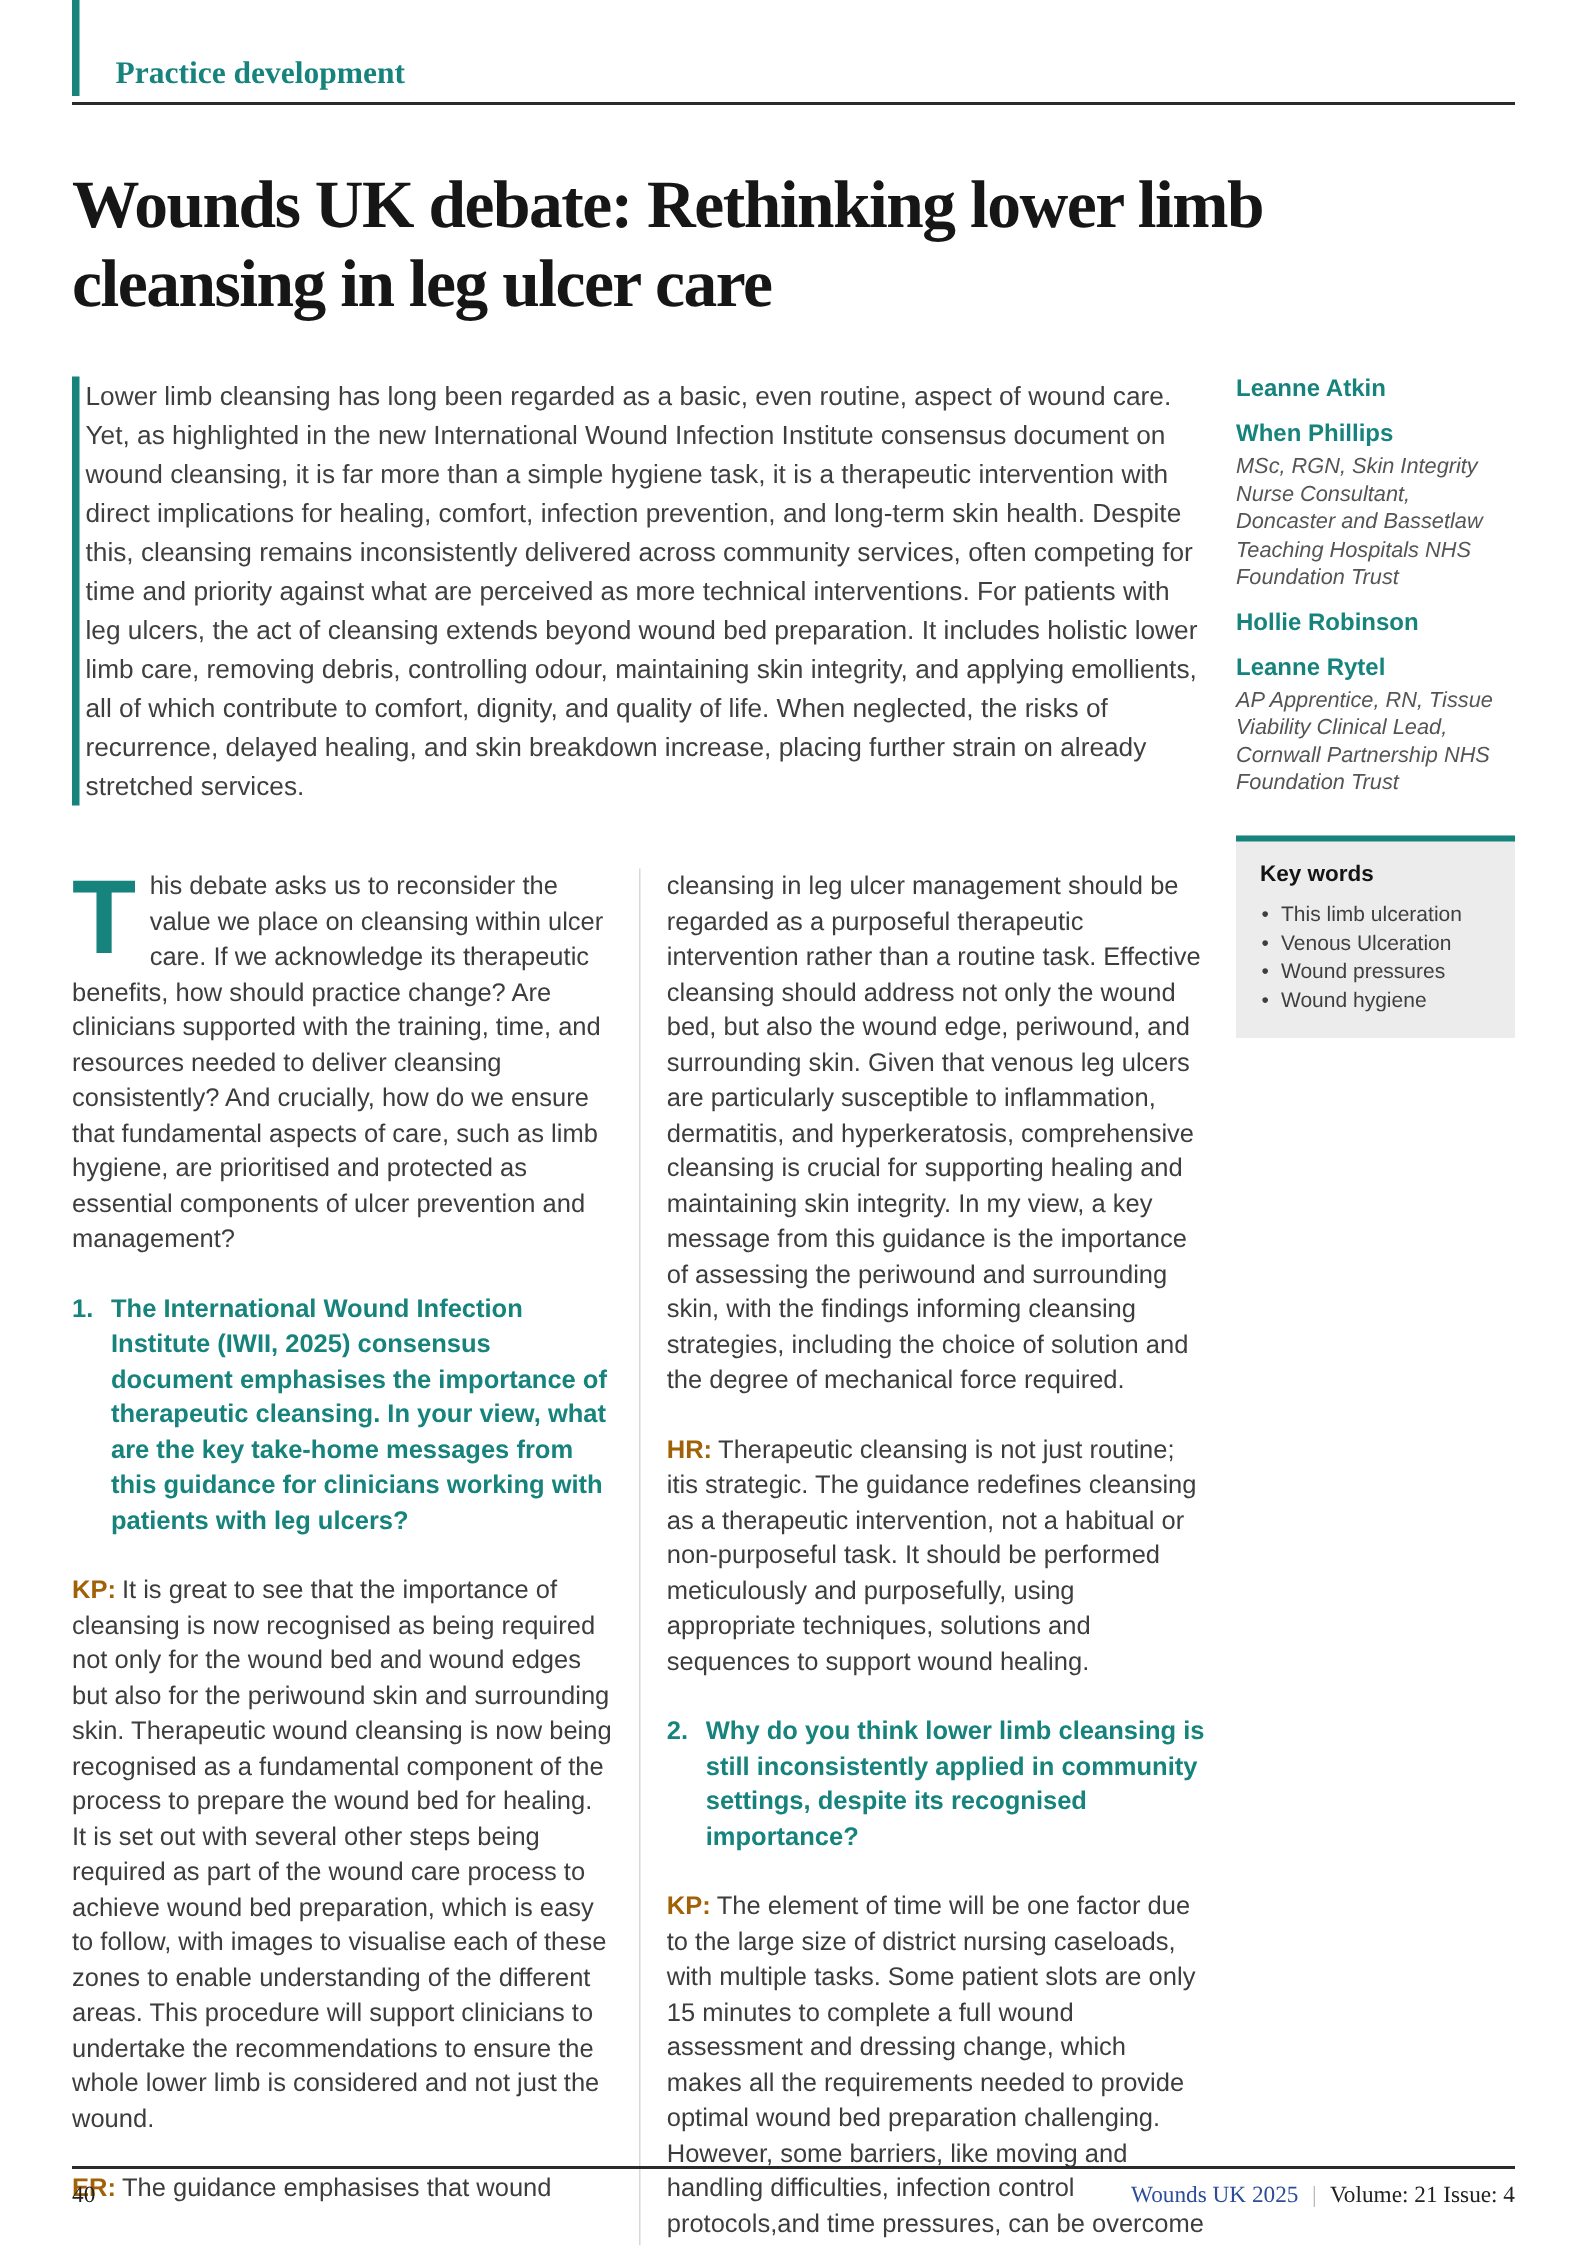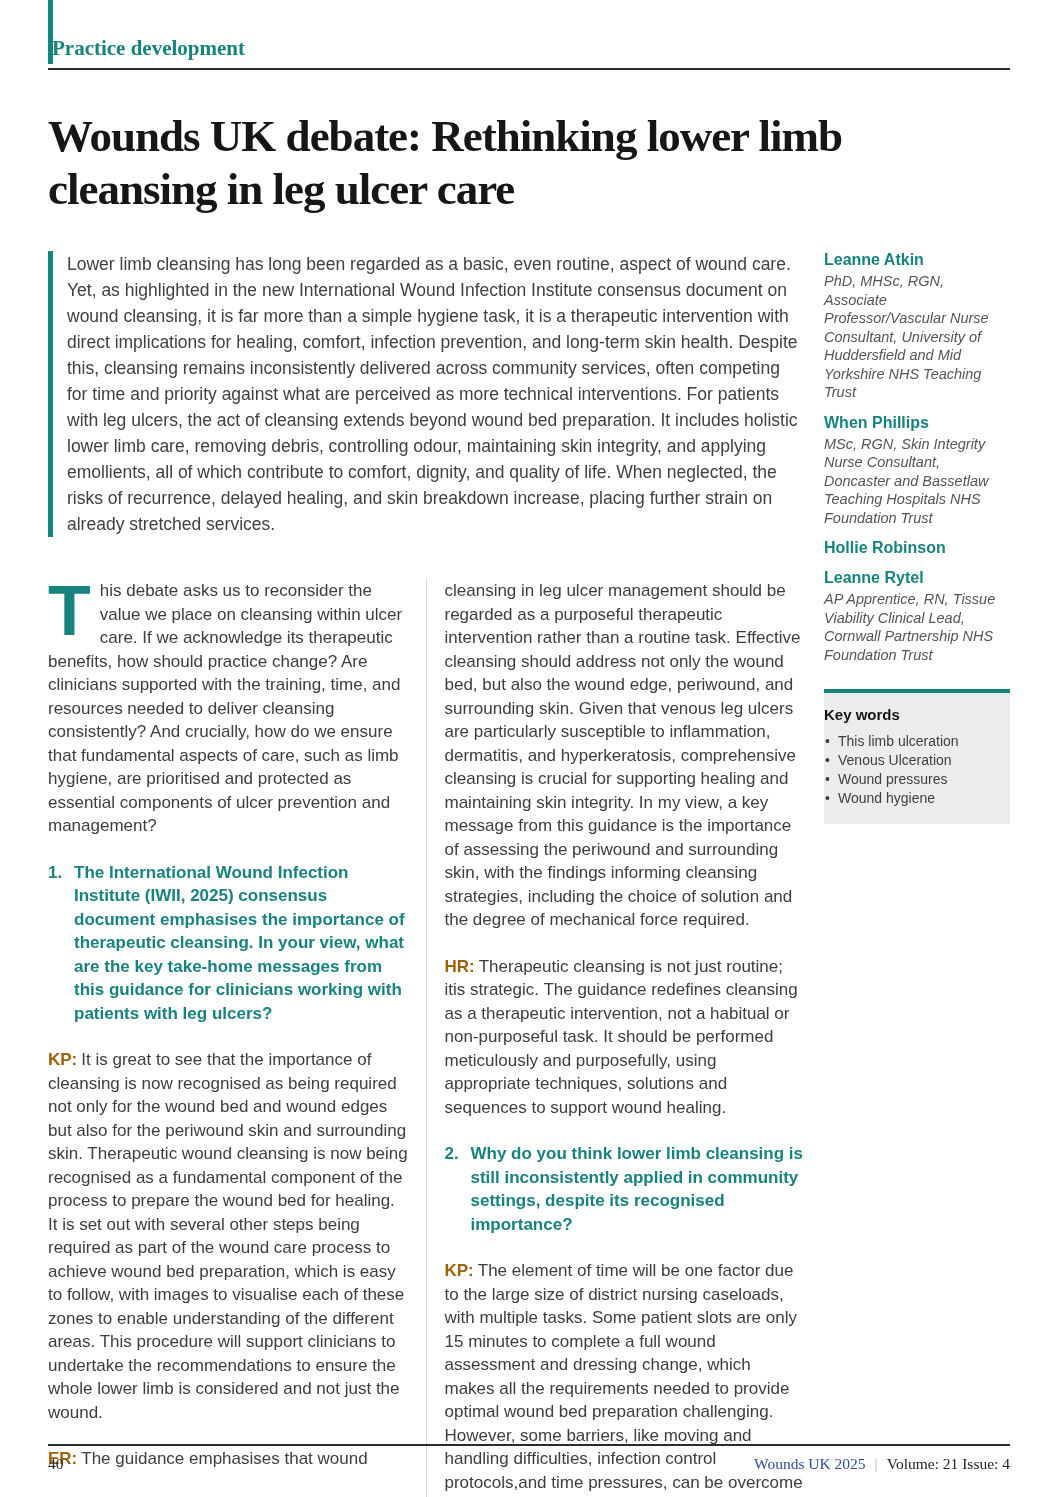--- a/index.html
+++ b/index.html
@@ -11,38 +11,38 @@
     background:#ffffff;
     padding:0 48px;
     overflow:hidden;
     font-family:"Liberation Sans", sans-serif;
     color:#3d3d3d;
   }
   
   .eyebrow-wrap { position:relative; padding-top:36px; }
   .eyebrow-bar { position:absolute; left:0; top:0; width:5px; height:64px; background:#17837D; }
   .eyebrow-text {
-    display:inline-block; margin-left:4px;
+    display:inline-block; margin-left:29px;
     font-family:"Liberation Serif", serif; font-weight:bold;
     font-size:21px; color:#17837D;
   }
   .header-rule { margin-top:7px; border-top:2px solid #2b2b2b; }
   
   .title {
     margin-top:40px; max-width:810px;
     font-family:"Liberation Serif", serif; font-weight:bold;
     font-size:45px; line-height:53px; letter-spacing:-1px; color:#161616;
   }
   
   .main-row { display:flex; margin-top:35px; }
   .main-left { width:757px; flex:none; }
   .sidebar { flex:1; padding-left:19px; }
   
   .abstract {
-    border-left:5px solid #17837D; padding-left:14px;
+    border-left:5px solid #17837D; padding-left:4px;
     font-size:17.5px; line-height:26px; color:#3f3f3f;
   }
   
   .columns { display:flex; margin-top:42px; }
   .col { width:50%; font-size:17px; line-height:23.5px; color:#3d3d3d; }
   .col-left { padding-right:17px; border-right:1px solid #d8d8d8; }
   .col-right { padding-left:18px; }
   .col p { margin-bottom:23px; }
   .col p:last-child { margin-bottom:0; }
   .dropcap {
@@ -57,21 +57,21 @@
   }
   .q-num { width:26px; flex:none; }
   .q-text { flex:1; }
   
   .author { margin-bottom:12px; }
   .author-name { font-size:16px; font-weight:bold; color:#17837D; margin-bottom:3px; }
   .author-bio { font-size:14.5px; line-height:18.5px; font-style:italic; color:#555555; }
   .keywords-box {
     margin-top:25px; background:#ececec;
     border-top:4px solid #17837D;
-    padding:13px 14px 16px 0;
+    padding:13px 14px 16px 16px;
   }
   .keywords-title { font-size:15px; font-weight:bold; color:#141414; margin-bottom:9px; }
   .keywords-list { list-style:none; }
   .keywords-list li {
     font-size:14px; line-height:19px; color:#3f3f3f;
     padding-left:14px; position:relative;
   }
   .keywords-list li::before {
     content:"•"; position:absolute; left:1px; color:#3f3f3f;
   }
@@ -134,21 +134,20 @@
           <p><span class="speaker">KP:</span><span>The element of time will be one factor due to the large size of district nursing caseloads, with multiple tasks. Some patient slots are only 15 minutes to complete a full wound assessment and dressing change, which makes all the requirements needed to provide optimal wound bed preparation challenging. However, some barriers, like moving and handling difficulties, infection control protocols,and time pressures, can be overcome by using</span></p>
         </div>
 
       </div>
     </div>
 
     <div class="sidebar">
 
       <div class="author">
         <div class="author-name">Leanne Atkin</div>
-        <div class="author-bio">PhD, MHSc, RGN, Associate Professor/Vascular Nurse Consultant, University of Huddersfield and Mid Yorkshire NHS Teaching Trust</div>
       </div>
       <div class="author">
         <div class="author-name">When Phillips</div>
         <div class="author-bio">MSc, RGN, Skin Integrity Nurse Consultant, Doncaster and Bassetlaw Teaching Hospitals NHS Foundation Trust</div>
       </div>
       <div class="author">
         <div class="author-name">Hollie Robinson</div>
       </div>
       <div class="author">
         <div class="author-name">Leanne Rytel</div>

